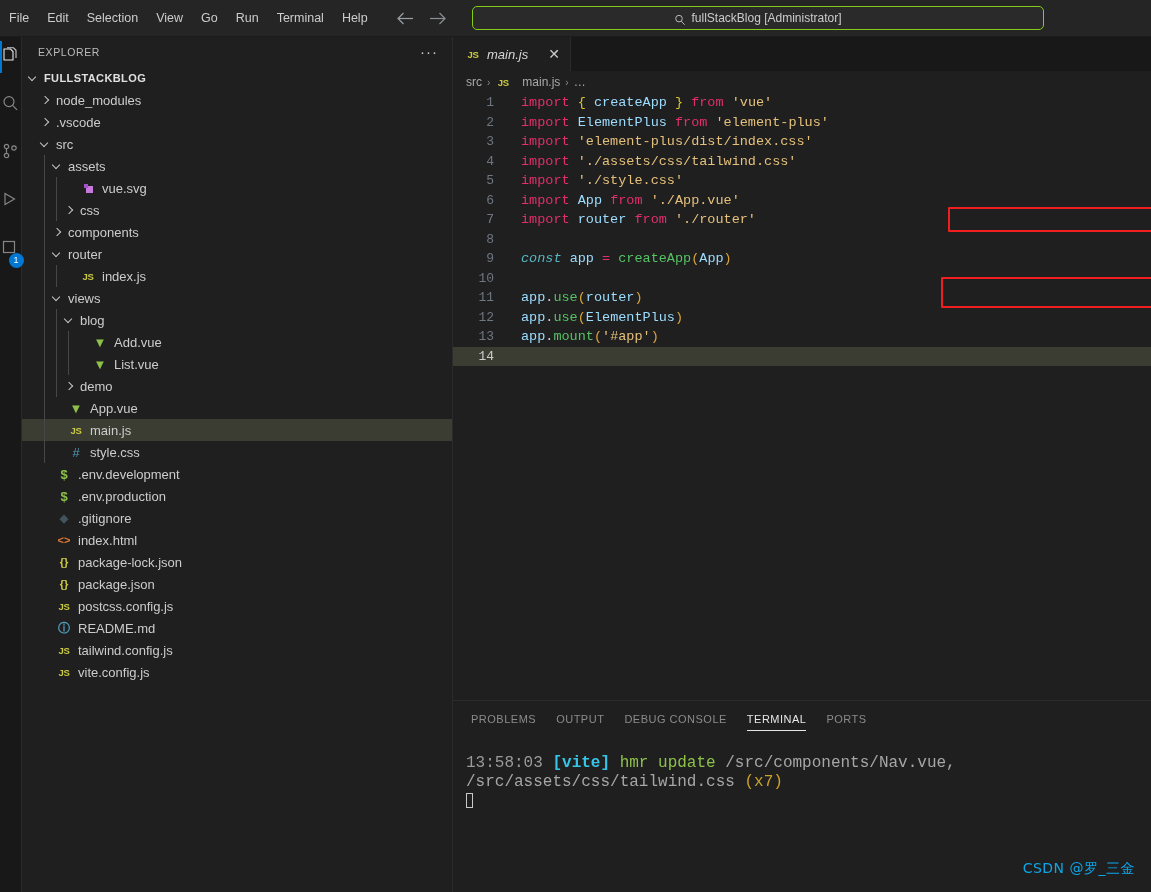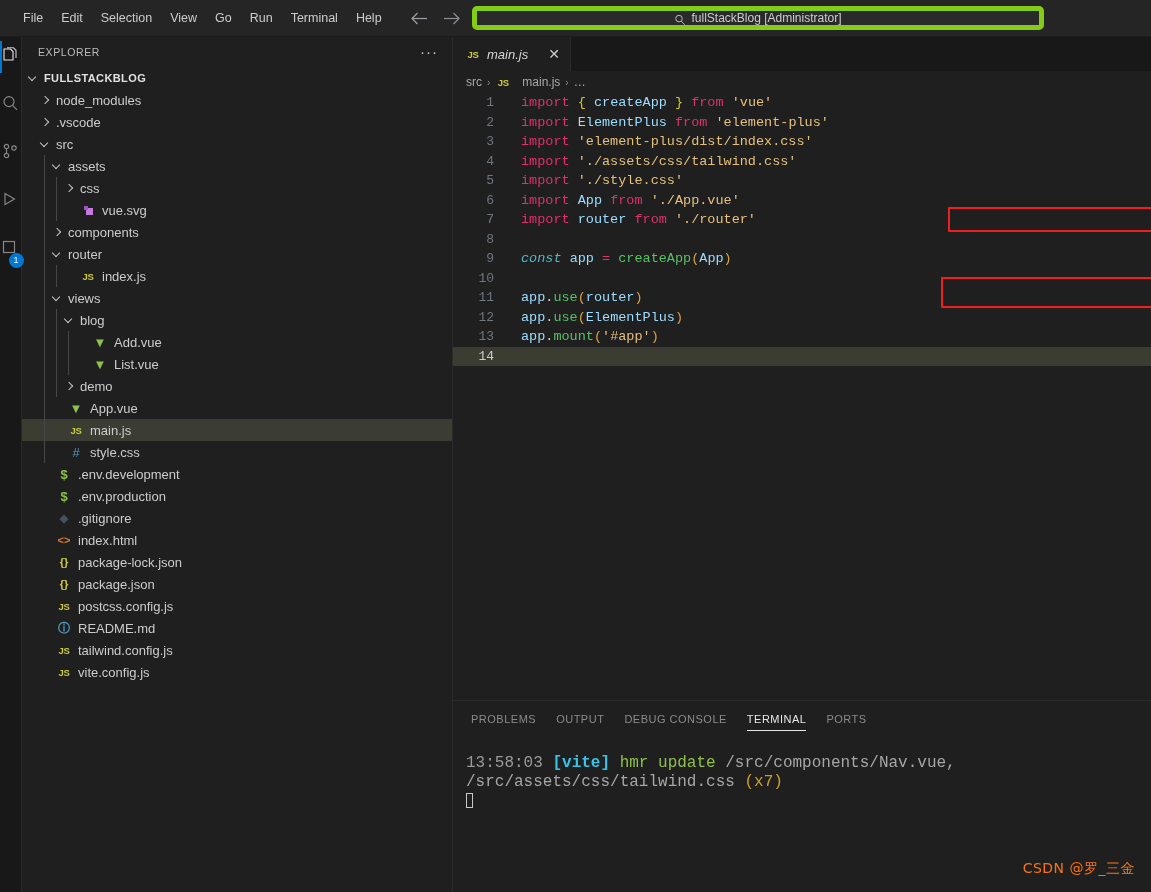--- a/index.html
+++ b/index.html
@@ -17,37 +17,37 @@
   }
 
   
   .titlebar {
     height: 37px; flex: 0 0 37px;
     background: #252526;
     display: flex; align-items: center;
     border-bottom: 1px solid #1b1b1b;
     position: relative;
   }
-  .menu-strip { display: flex; align-items: center; padding-left: 14px; gap: 0px; }
+  .menu-strip { display: flex; align-items: center; gap: 0px; }
   .menu-item {
     color: #cccccc; font-size: 12.5px;
     padding: 4px 9px; border-radius: 3px; cursor: default;
     white-space: nowrap;
   }
   .nav-arrows { display: flex; align-items: center; gap: 14px; margin-left: 20px; }
   .nav-arrow {
     width: 18px; height: 18px; display: flex; align-items: center; justify-content: center;
     color: #8c8f94; font-size: 15px; line-height: 1;
   }
   .nav-arrow.enabled { color: #9aa0a6; }
   .qa-wrap { position: absolute; left: 472px; width: 572px; display: flex; justify-content: center; }
   .quickaccess {
     width: 572px; height: 24px;
     background: #2a2a2a;
-    border: 5px solid #84cc16; border-radius: 5px;
+    border: 1px solid #84cc16; border-radius: 5px;
     display: flex; align-items: center; justify-content: center;
     gap: 5px;
   }
   .qa-text { color: #cccccc; font-size: 12px; }
   .qa-icon { width: 12px; height: 12px; display: block; }
 
   
   .body-row { flex: 1 1 auto; display: flex; min-height: 0; }
 
   
@@ -212,21 +212,21 @@
   .term-hmr { color: #8dc149; }
   .term-path { color: #a6a6a6; }
   .term-count { color: #c9a227; }
   .term-cursor {
     display: inline-block; width: 7px; height: 15px;
     border: 1px solid #c8c8c8; background: transparent; vertical-align: -3px;
   }
 
   .watermark {
     position: absolute; right: 16px; bottom: 14px;
-    color: #f97316; font-size: 14px; letter-spacing: 0.5px;
+    color: #0ea5e9; font-size: 14px; letter-spacing: 0.5px;
     font-family: "DejaVu Sans", sans-serif;
   }
 </style>
 </head>
 <body>
 
 <div id="app-root">
 
   <div class="titlebar">
     <div class="menu-strip">
@@ -341,35 +341,35 @@
           <div class="row">
             <span class="indent-guide" style="left: 22px;"></span>
             <span style="width: 30px; flex: 0 0 30px;"></span>
             <span class="chev open"></span>
             <span class="rlabel">assets</span>
           </div>
           <div class="row">
             <span class="indent-guide" style="left: 22px;"></span>
             <span class="indent-guide" style="left: 34px;"></span>
             <span style="width: 42px; flex: 0 0 42px;"></span>
-            <span class="chev"></span>
-            <span class="rlabel">css</span>
-          </div>
-          <div class="row">
-            <span class="indent-guide" style="left: 22px;"></span>
-            <span class="indent-guide" style="left: 34px;"></span>
-            <span style="width: 42px; flex: 0 0 42px;"></span>
             <span class="chev blank"></span>
             <span class="ficon svgi">
               <svg width="13" height="13" viewBox="0 0 13 13" aria-hidden="true">
                 <rect x="4" y="4" width="7" height="7" fill="#c678dd"></rect>
                 <path d="M2 2 h4 v4 h-4 z" fill="#a352c4"></path>
               </svg>
             </span>
             <span class="rlabel">vue.svg</span>
+          </div>
+          <div class="row">
+            <span class="indent-guide" style="left: 22px;"></span>
+            <span class="indent-guide" style="left: 34px;"></span>
+            <span style="width: 42px; flex: 0 0 42px;"></span>
+            <span class="chev"></span>
+            <span class="rlabel">css</span>
           </div>
           <div class="row">
             <span class="indent-guide" style="left: 22px;"></span>
             <span style="width: 30px; flex: 0 0 30px;"></span>
             <span class="chev"></span>
             <span class="rlabel">components</span>
           </div>
           <div class="row">
             <span class="indent-guide" style="left: 22px;"></span>
             <span style="width: 30px; flex: 0 0 30px;"></span>

